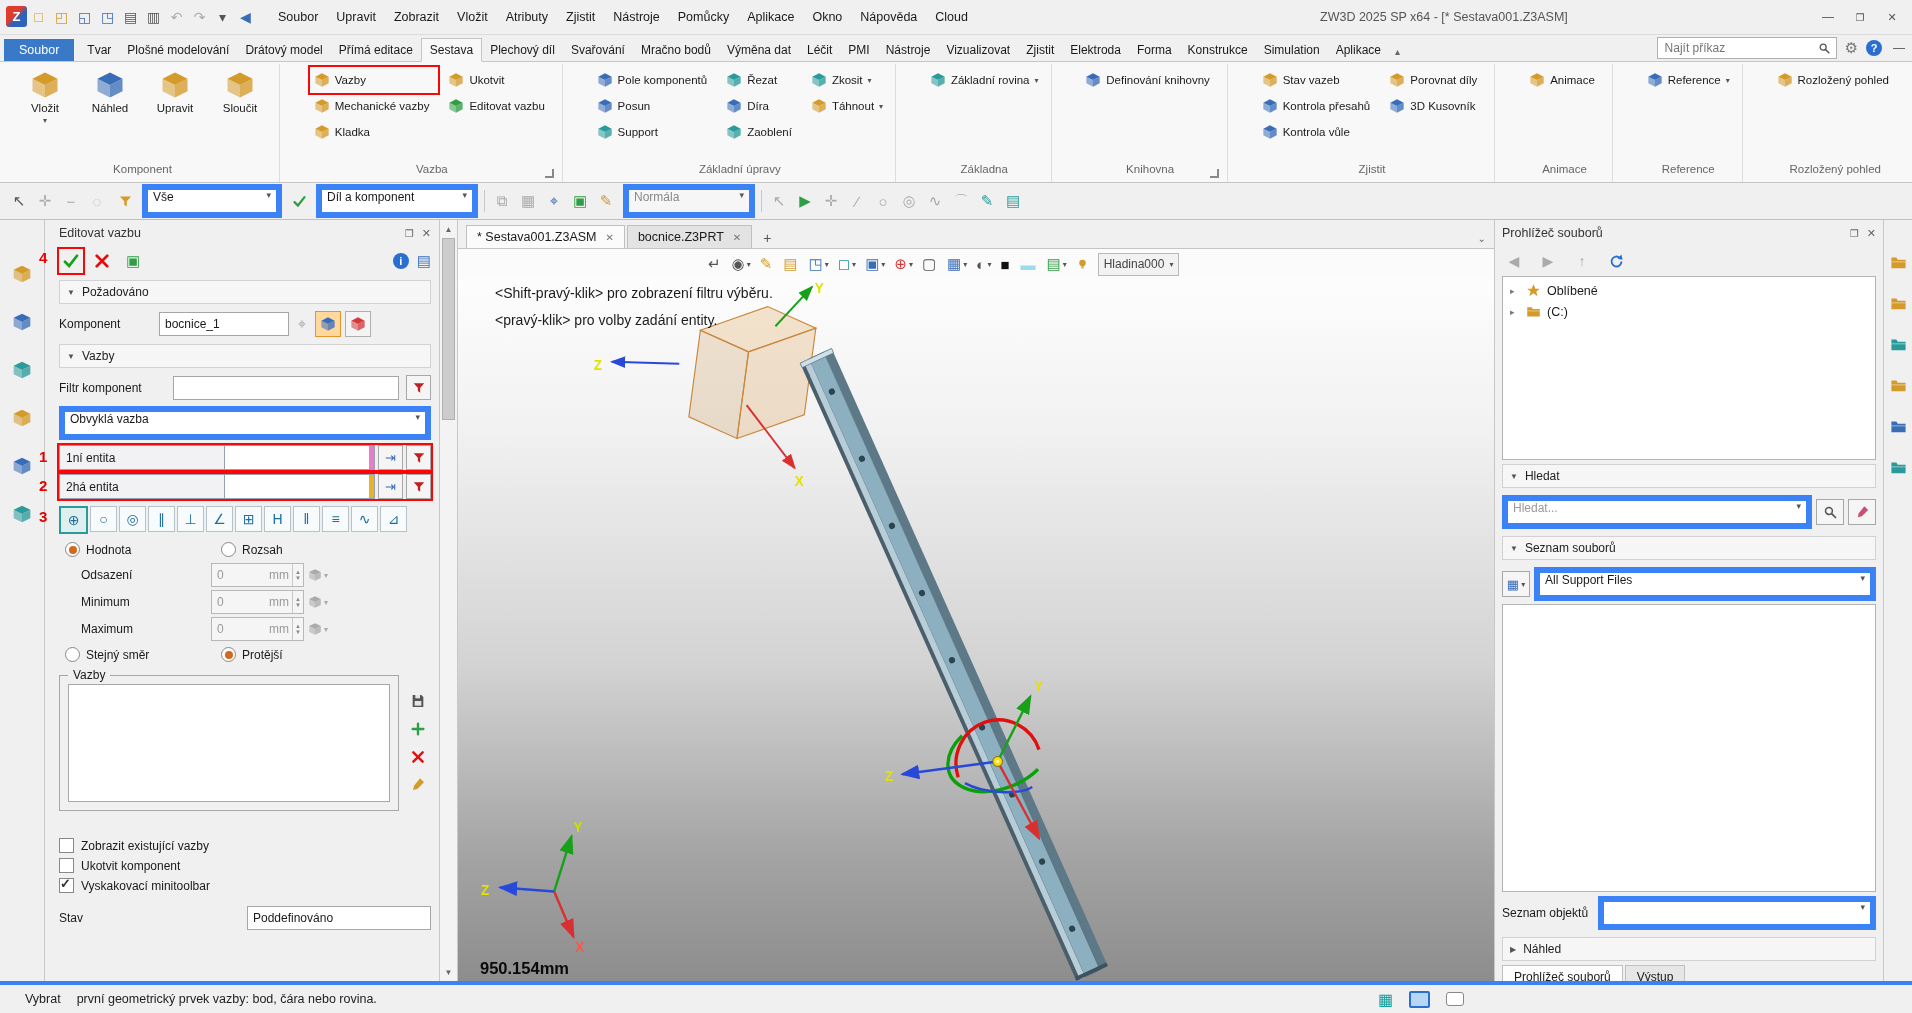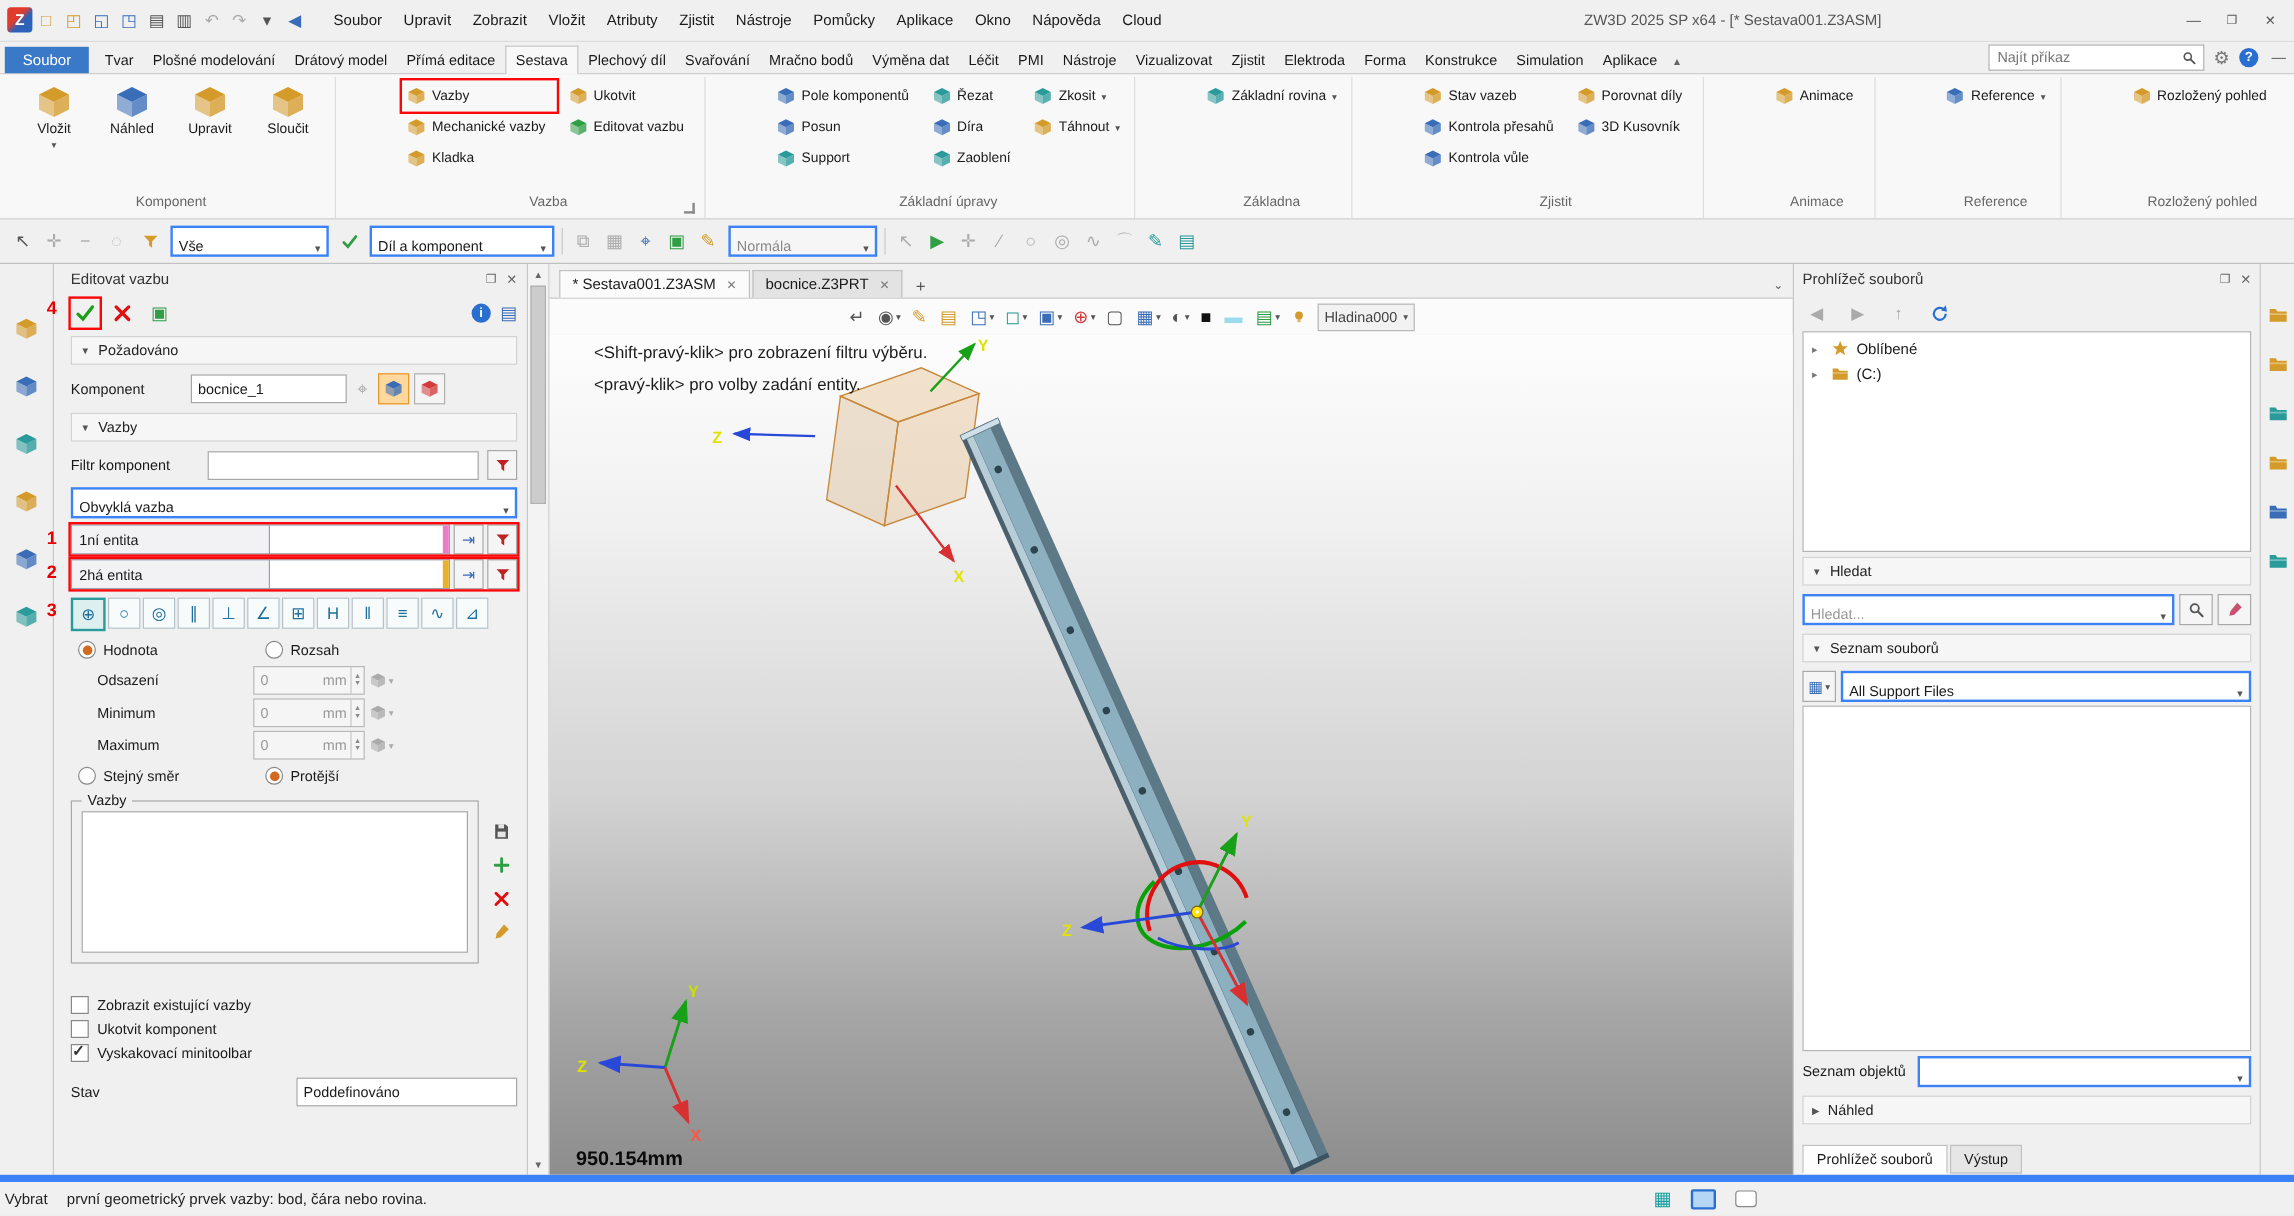--- a/index.html
+++ b/index.html
@@ -40,21 +40,21 @@
   .launch{position:absolute;right:0;bottom:4px;width:7px;height:7px;border-right:2px solid #888;border-bottom:2px solid #888}
   .rbtn{display:flex;align-items:center;gap:5px;padding:0 4px;font-size:11.5px;white-space:nowrap;position:relative}
   .rbtn .si{width:16px;height:16px;flex:none}
   .rbtn-lg{width:58px;display:flex;flex-direction:column;align-items:center;gap:2px;padding:3px 2px 0;font-size:11.5px;position:relative;text-align:center}
   .dda{font-size:8px;color:#555}
   .rb{z-index:5}
   .rb::after{content:"";position:absolute;inset:-2px;border:2px solid #fb0607;pointer-events:none}
   
   .toolbar{height:36px;background:#f0f0f0;border-bottom:1px solid #c0c0c0;display:flex;align-items:center;padding:0 8px;gap:6px;flex:none}
   .tic{width:22px;height:22px;display:flex;align-items:center;justify-content:center;font-size:15px}
-  .combo{height:22px;background:#fff;border:2px solid #3b82f6;display:flex;align-items:flex-end;padding:0 5px;gap:4px;font-size:12px;white-space:nowrap}
+  .combo{height:22px;background:#fff;border:6px solid #3b82f6;display:flex;align-items:flex-start;padding:0 5px;gap:4px;font-size:12px;white-space:nowrap}
   .combo .dd{margin-left:auto;color:#555;font-size:9px;padding-left:6px}
   .combo.disv{color:#888;background:#f6f6f6}
   .tsep{width:1px;height:22px;background:#c8c8c8;flex:none}
   
   .main{flex:1;display:flex;min-height:0;position:relative}
   .lstrip{width:44px;background:#f0f0f0;border-right:1px solid #c8c8c8;display:flex;flex-direction:column;align-items:center;padding-top:44px;gap:28px;flex:none}
   .strip-ic .si{width:20px;height:20px}
   .rstrip{width:28px;background:#f0f0f0;border-left:1px solid #c8c8c8;display:flex;flex-direction:column;align-items:center;padding-top:34px;gap:24px;flex:none}
   .rstrip .si{width:17px;height:17px}
   
@@ -147,21 +147,21 @@
   .sqbtn{width:26px;height:24px;border:1px solid #a8a8a8;background:#f5f5f5;display:flex;align-items:center;justify-content:center;gap:2px;flex:none}
   .sqbtn .si{width:15px;height:15px}
   .flist{background:#fff;border:1px solid #b4b4b4;height:286px;flex:none}
   .btabs{margin-top:auto;display:flex;gap:2px;padding-bottom:1px;flex:none}
   .btab{padding:4px 11px;font-size:12px;border:1px solid #c0c0c0;background:#e6e6e6;white-space:nowrap}
   .btab.active{background:#fdfdfd;border-bottom-color:#fdfdfd}
   .ph-max::after{content:"❐";font-size:10px}
   .ph-close::after{content:"✕";font-size:11px}
   .placeholder{color:#999}
   
-  .statusbar{height:28px;background:#f0f0f0;border-top:6px solid #3b82f6;display:flex;align-items:center;padding:0 4px;font-size:12.5px;color:#222;position:relative;flex:none}
+  .statusbar{height:28px;background:#f0f0f0;border-top:4px solid #3b82f6;display:flex;align-items:center;padding:0 25px;font-size:12.5px;color:#222;position:relative;flex:none}
   .st-action{margin-right:16px}
   .stics{position:absolute;left:1378px;display:flex;gap:16px;align-items:center}
   .st-grid{color:#18a0a0;font-size:16px}
   .st-mon{width:17px;height:13px;border:2px solid #2a6fd0;border-radius:2px;background:#b5d6f5}
   .st-bub{width:16px;height:12px;border:1.5px solid #888;border-radius:3px;background:#fff}
 </style>
 </head>
 <body>
 
 <svg width="0" height="0" style="position:absolute">
@@ -454,20 +454,33 @@
             <svg class="si c-teal">
               <use href="#s-cube"></use>
             </svg>
             <span>Základní rovina</span>
             <span class="dda">▾</span>
           </div>
         </div>
       <div class="glabel"><span>Základna</span></div>
     </div>
 
+    <div class="rgroup">
+      <div class="rbody">
+
+          <div class="rbtn">
+            <svg class="si c-blue">
+              <use href="#s-cube"></use>
+            </svg>
+            <span>Definování knihovny</span>
+            <span class="dda"></span>
+          </div>
+        </div>
+      <div class="glabel"><span>Knihovna</span><span class="launch"></span></div>
+    </div>
 
     <div class="rgroup">
       <div class="rbody">
 
           <div class="rbtn">
             <svg class="si c-gold">
               <use href="#s-cube"></use>
             </svg>
             <span>Stav vazeb</span>
             <span class="dda"></span>

